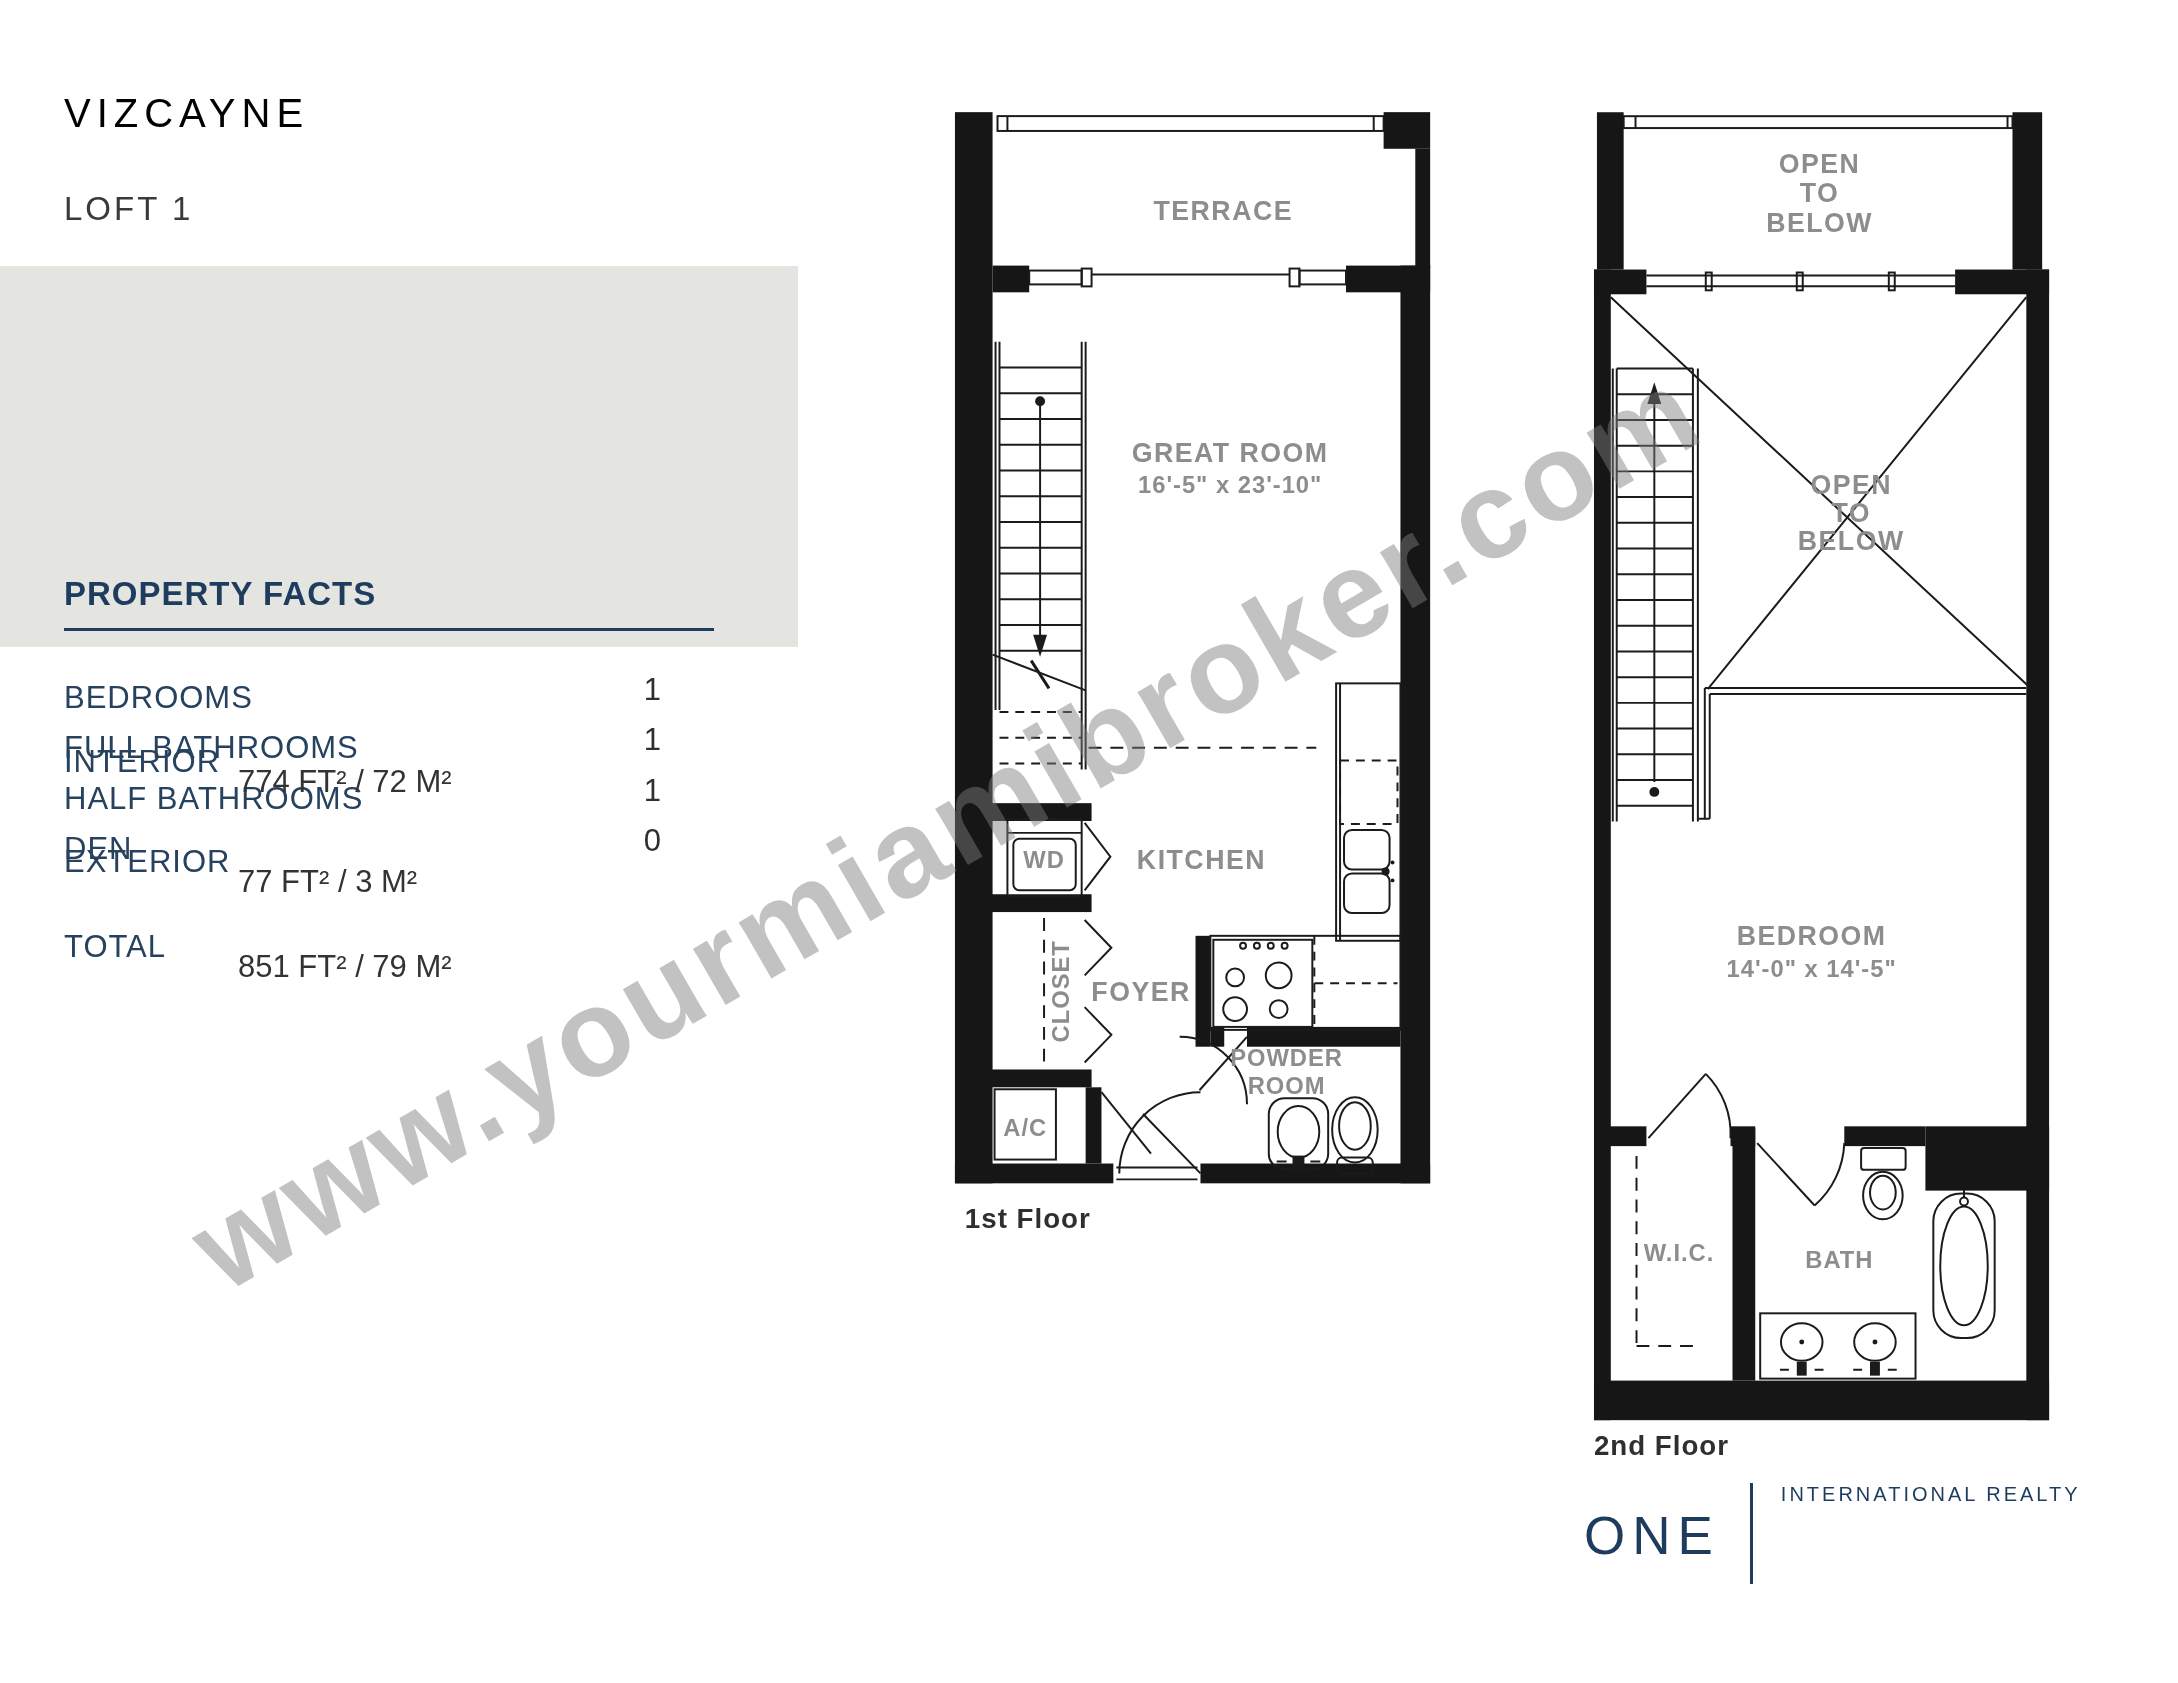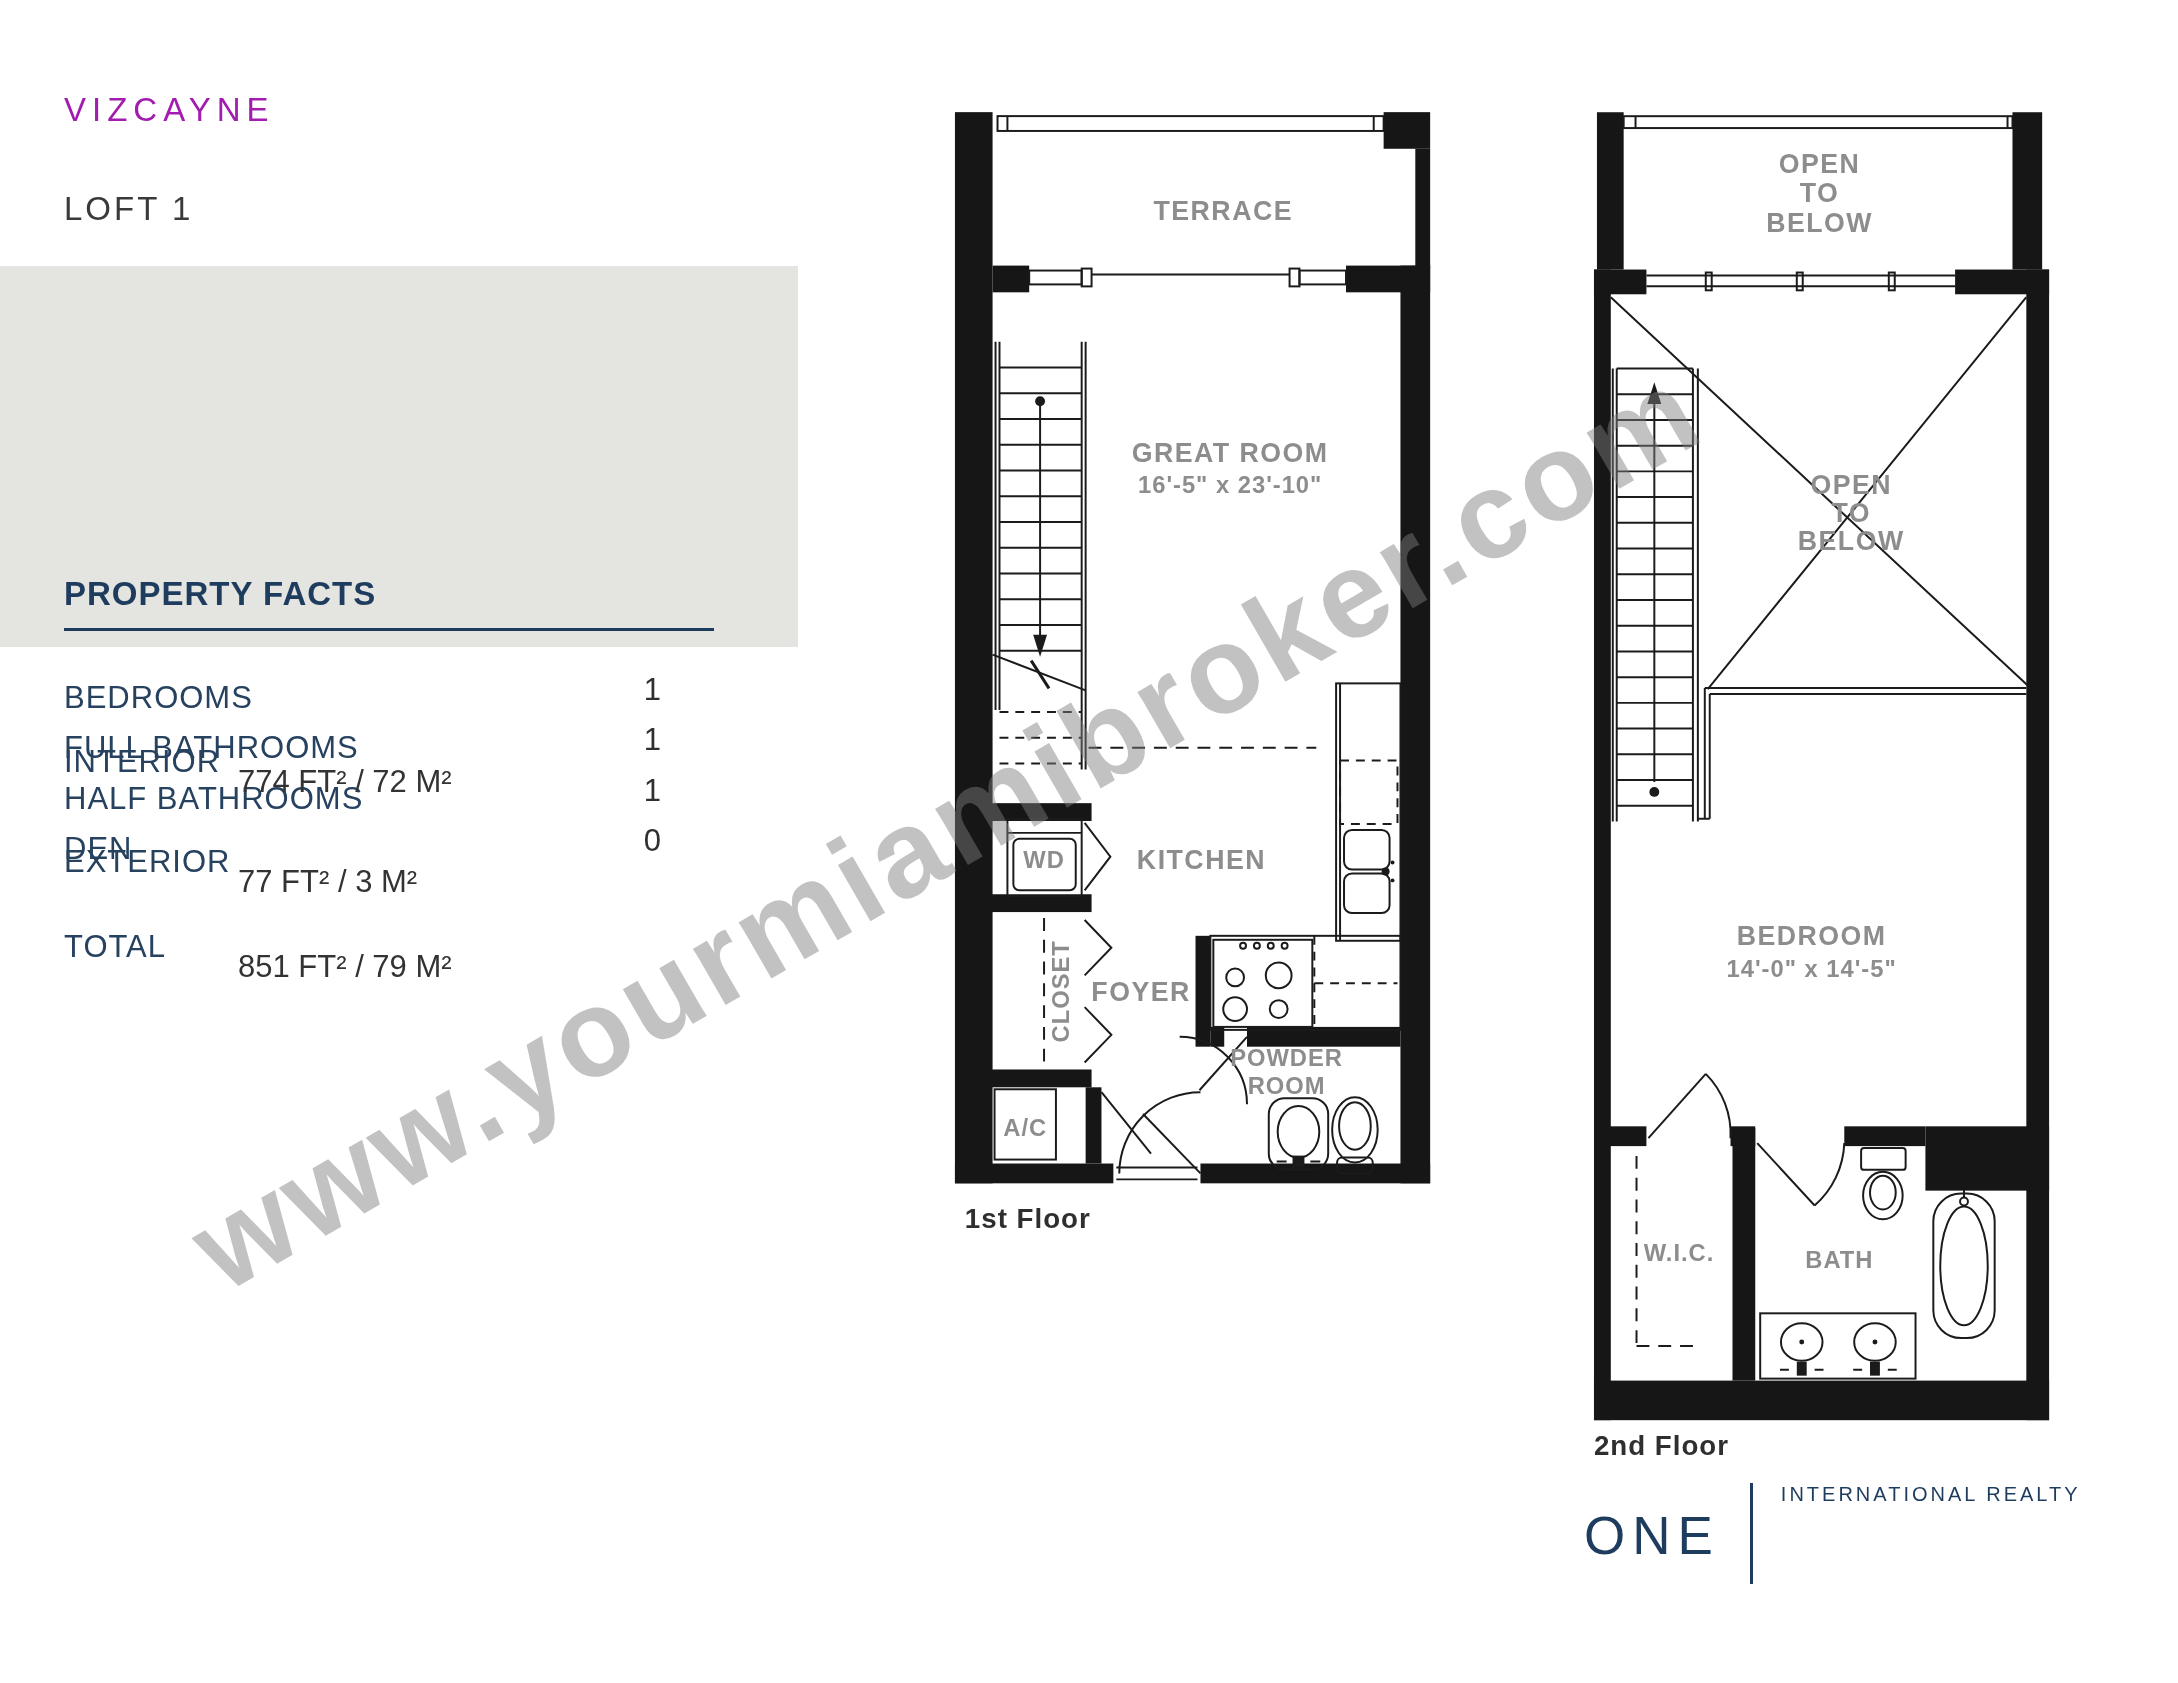--- a/index.html
+++ b/index.html
@@ -1,19 +1,19 @@
 <!DOCTYPE html>
 <html><head>
 <meta charset="utf-8">
 <style>
   html,body{margin:0;padding:0;width:2178px;height:1683px;background:#ffffff;
     font-family:"Liberation Sans",sans-serif;position:relative;overflow:hidden;}
   .abs{position:absolute;}
   
-  .title{left:64px;top:91px;font-size:33px;font-weight:300;letter-spacing:6px;color:#a21caf;}
+  .title{left:64px;top:91px;font-size:40px;font-weight:300;letter-spacing:6px;color:#000000;}
   .subtitle{left:64px;top:190px;font-size:33px;font-weight:400;letter-spacing:3px;color:#3a3a3a;}
   .facts-box{left:0;top:266px;width:798px;height:381px;background:#e4e4e0;}
   .facts-heading{left:64px;top:309px;font-size:33px;font-weight:700;letter-spacing:1px;color:#1e3c5e;}
   .facts-underline{left:64px;top:362px;width:650px;height:3px;background:#1e3c5e;}
   .fact-row{position:absolute;left:0;width:757px;height:40px;}
   .fact-row.r1{top:414px}.fact-row.r2{top:464px}.fact-row.r3{top:515px}.fact-row.r4{top:565px}
   .fact-label{position:absolute;left:64px;top:0;font-size:31px;font-weight:400;letter-spacing:1px;color:#27425f;}
   .fact-value{position:absolute;left:594px;top:-8px;width:67px;text-align:right;font-size:31px;color:#2f2f2f;}
   .area-row{position:absolute;left:0;width:757px;height:42px;text-align:right;}
   .area-row.a1{top:744px}.area-row.a2{top:844px}.area-row.a3{top:929px}

